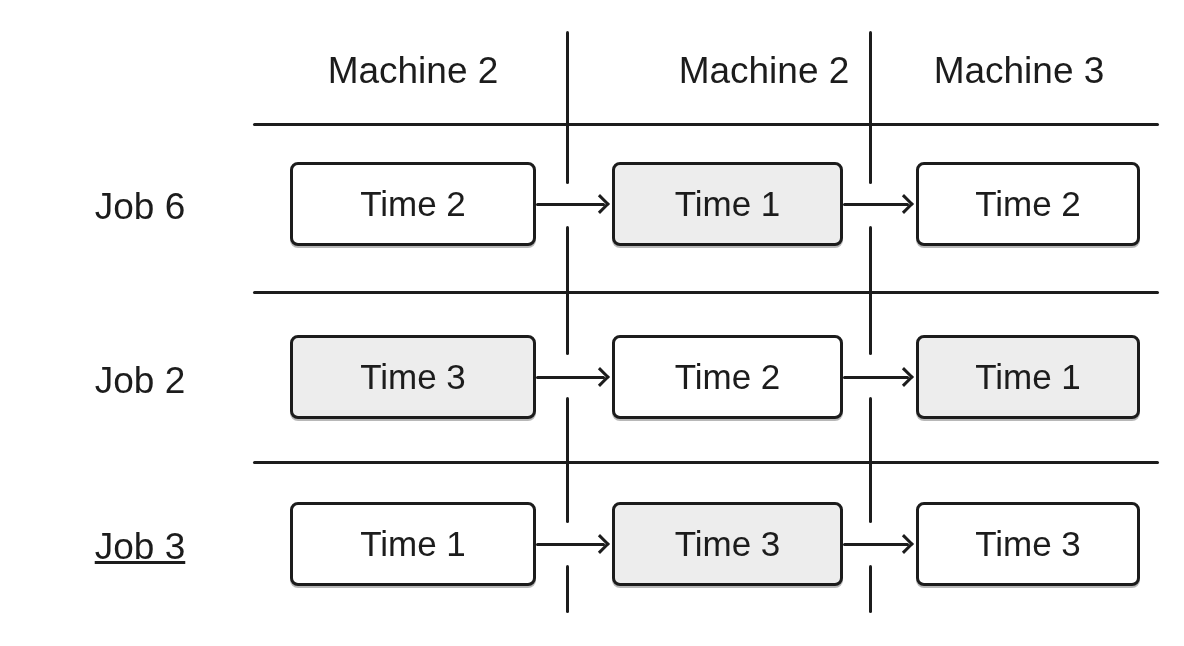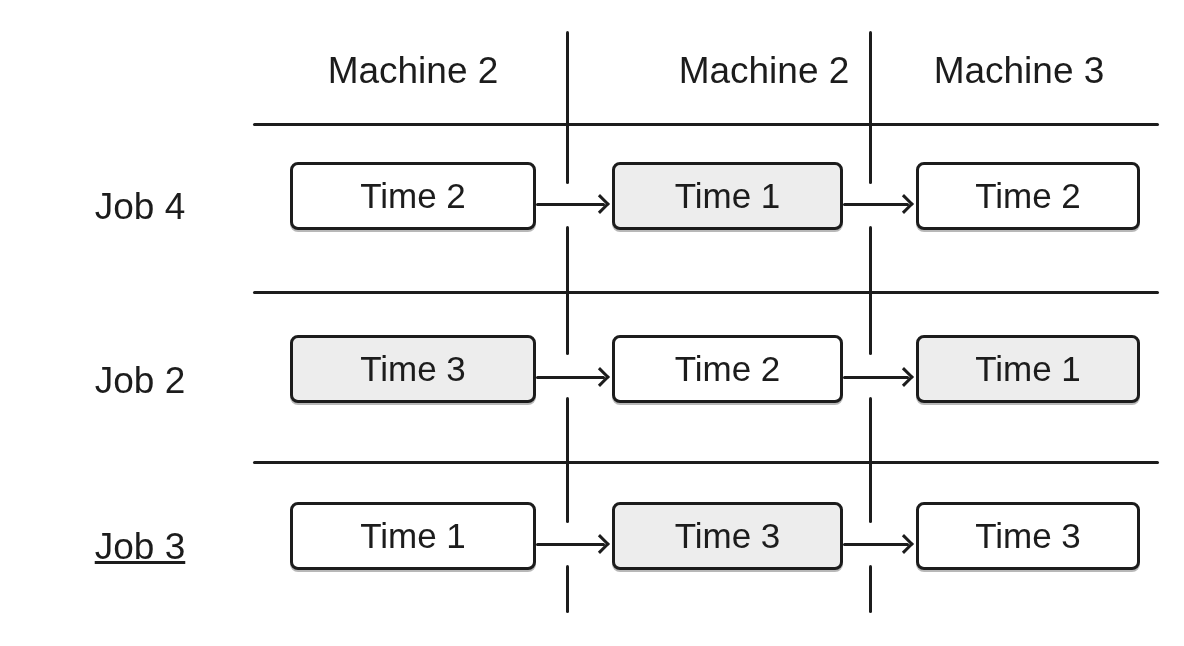--- a/index.html
+++ b/index.html
@@ -49,21 +49,21 @@
     position:absolute;width:3px;background:var(--ink);border-radius:2px;
   }
   .vline1{left:566px;}
   .vline2{left:869px;}
   .vseg.s1{top:31px;height:153px;}
   .vseg.s2{top:226px;height:129px;}
   .vseg.s3{top:397px;height:126px;}
   .vseg.s4{top:565px;height:48px;}
   
   .task-box{
-    position:absolute;height:68px;
+    position:absolute;height:84px;
     background:var(--box-fill);
     border:3.5px solid var(--ink);
     border-radius:8px;
     display:flex;align-items:center;justify-content:center;
     font-size:35px;color:var(--ink);
     box-shadow:0 2px 0 rgba(0,0,0,0.28);
     white-space:nowrap;
   }
   .task-box.shaded{background:var(--shaded-fill);}
   .task-box.c1{left:290px;width:246px;}
@@ -92,21 +92,21 @@
 </style>
 </head>
 <body>
 
 <div class="stage">
 
   <div class="col-header c1">Machine 2</div>
   <div class="col-header c2">Machine 2</div>
   <div class="col-header c3">Machine 3</div>
 
-  <div class="row-label r1">Job 4</div>
+  <div class="row-label r1">Job 6</div>
   <div class="row-label r2">Job 2</div>
   <div class="row-label r3">Job 3</div>
 
   <div class="hline header"></div>
   <div class="hline sep1"></div>
   <div class="hline sep2"></div>
 
   <div class="vseg vline1 s1"></div>
   <div class="vseg vline1 s2"></div>
   <div class="vseg vline1 s3"></div>

